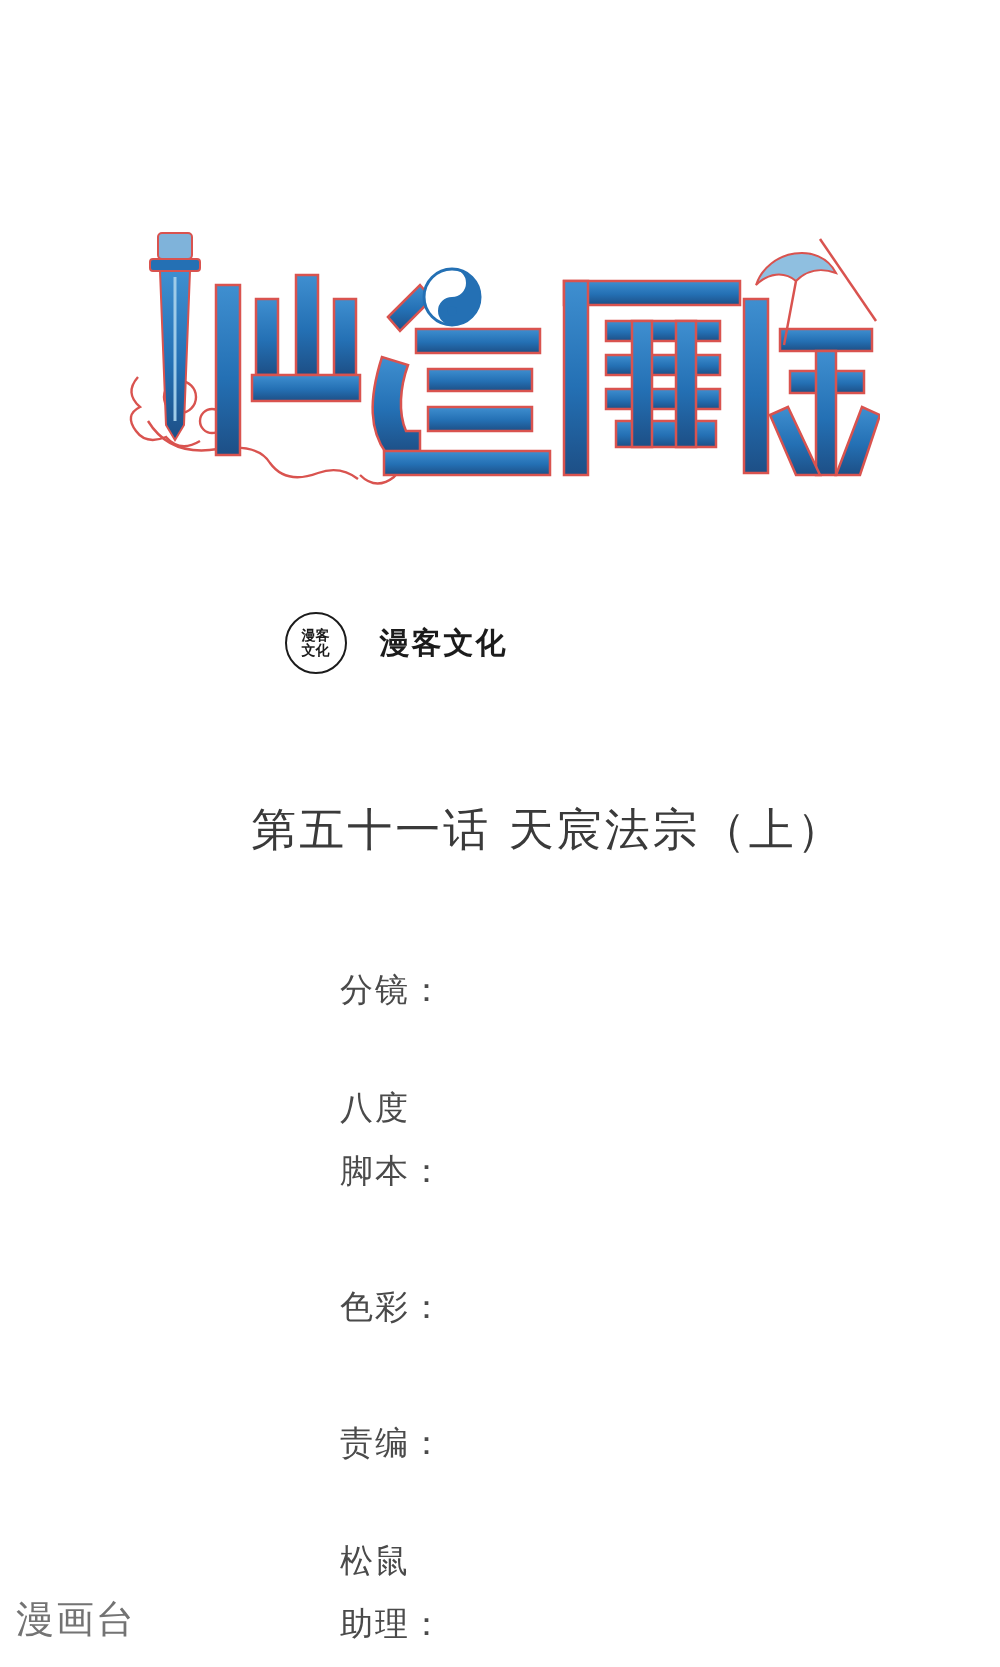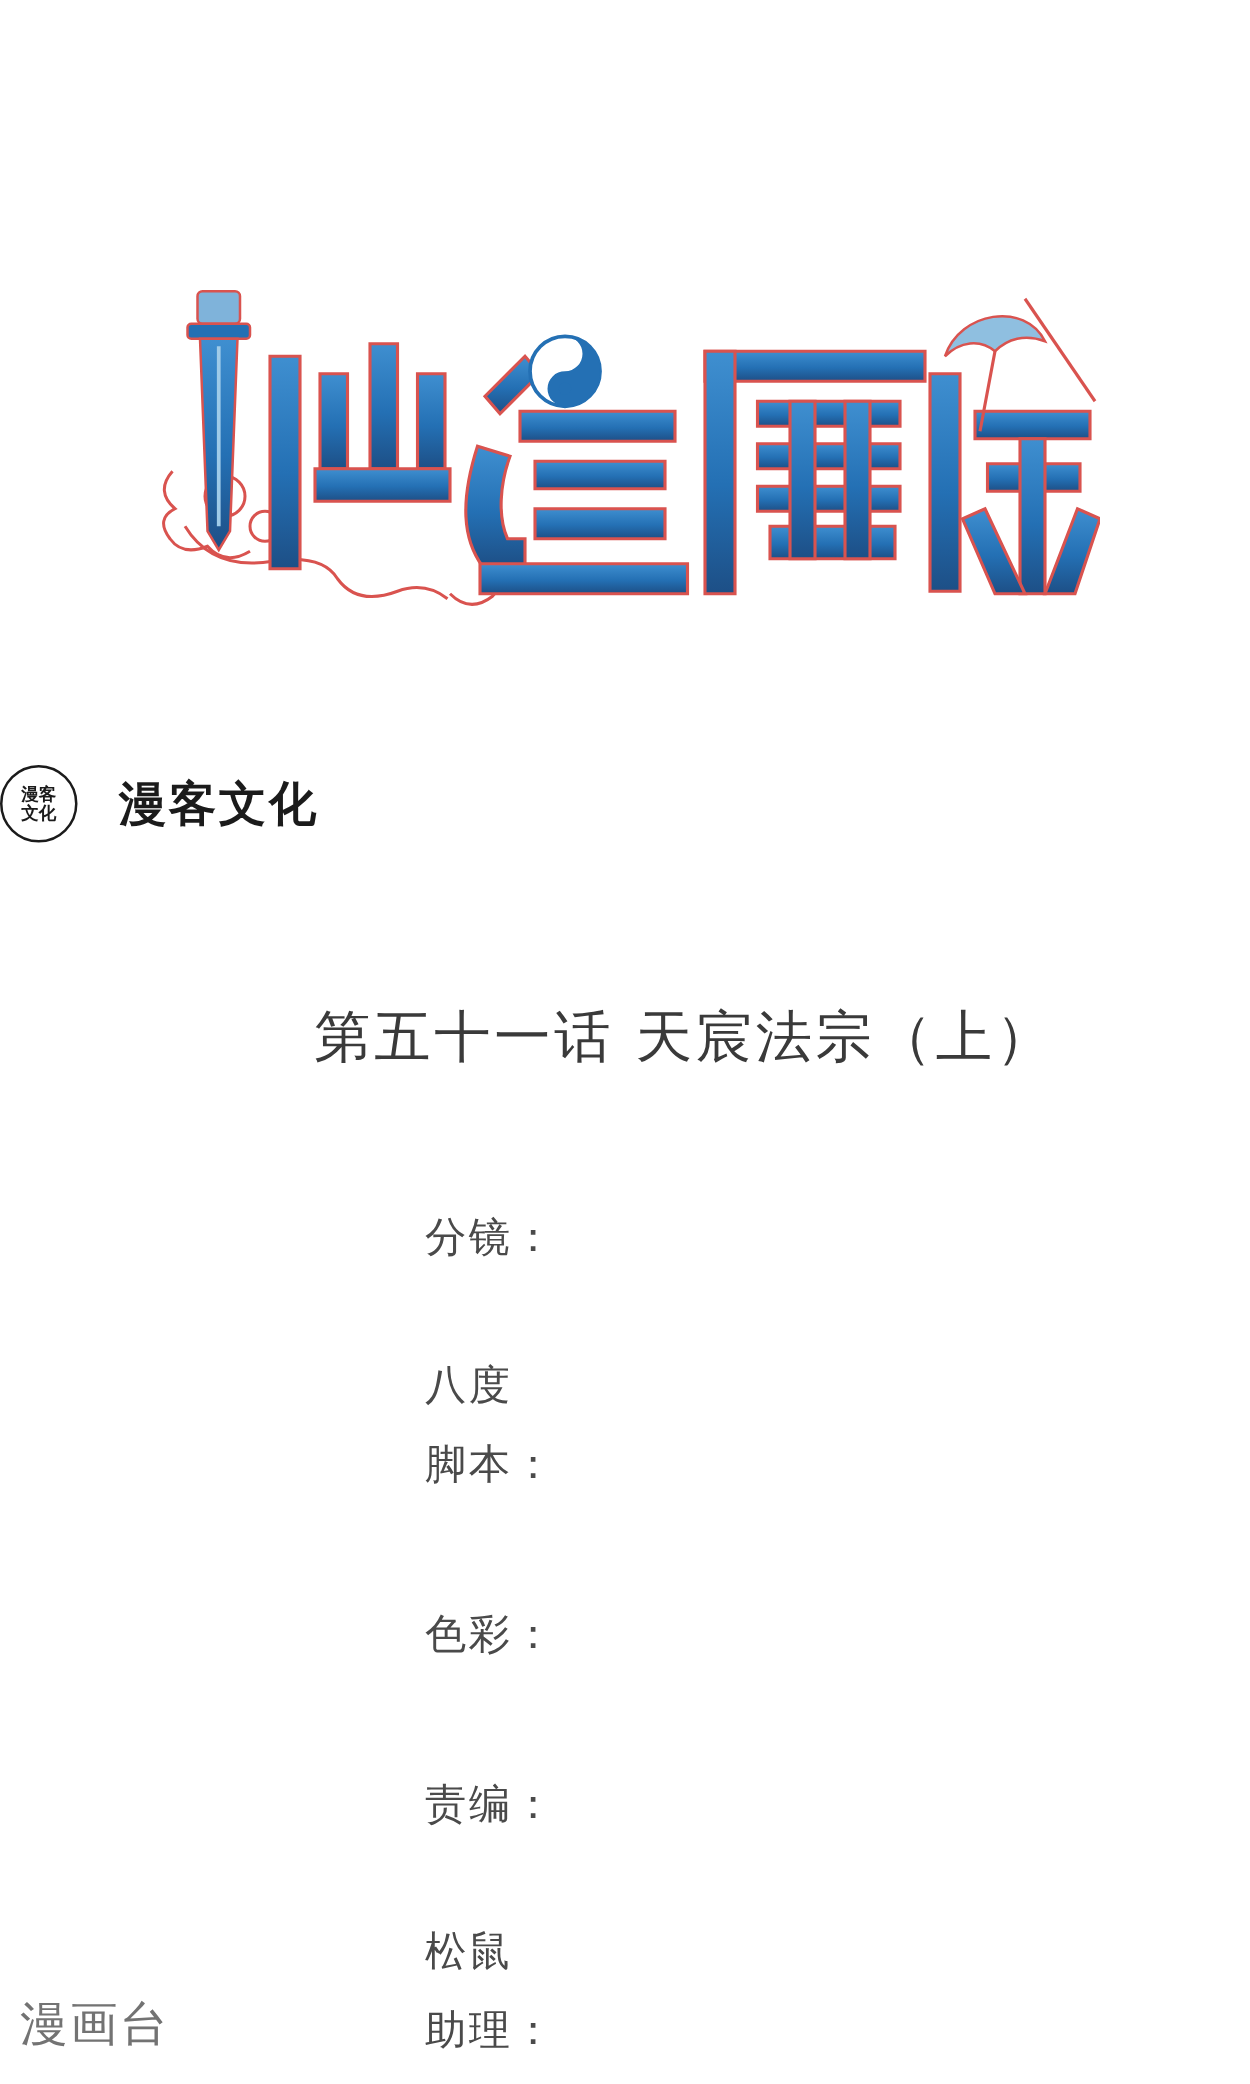--- a/index.html
+++ b/index.html
@@ -38,42 +38,42 @@
   }
 
   
   .publisher {
     position: absolute;
     top: 612px;
     left: 0;
     width: 792px;
     display: flex;
     align-items: center;
-    justify-content: flex-start;
+    justify-content: center;
     gap: 33px;
   }
   .publisher-badge {
     width: 58px;
     height: 58px;
     border-radius: 50%;
     border: 2.5px solid #1b1b1b;
     display: flex;
     flex-direction: column;
     align-items: center;
     justify-content: center;
     line-height: 1.05;
   }
   .publisher-badge span {
     font-size: 14px;
     font-weight: bold;
     color: #1b1b1b;
     letter-spacing: 0px;
   }
   .publisher-name {
-    font-size: 38px;
+    font-size: 30px;
     font-weight: bold;
     color: #1b1b1b;
     letter-spacing: 2px;
     font-family: "DejaVu Sans", sans-serif;
   }
 
   
   .chapter-title {
     position: absolute;
     top: 800px;

